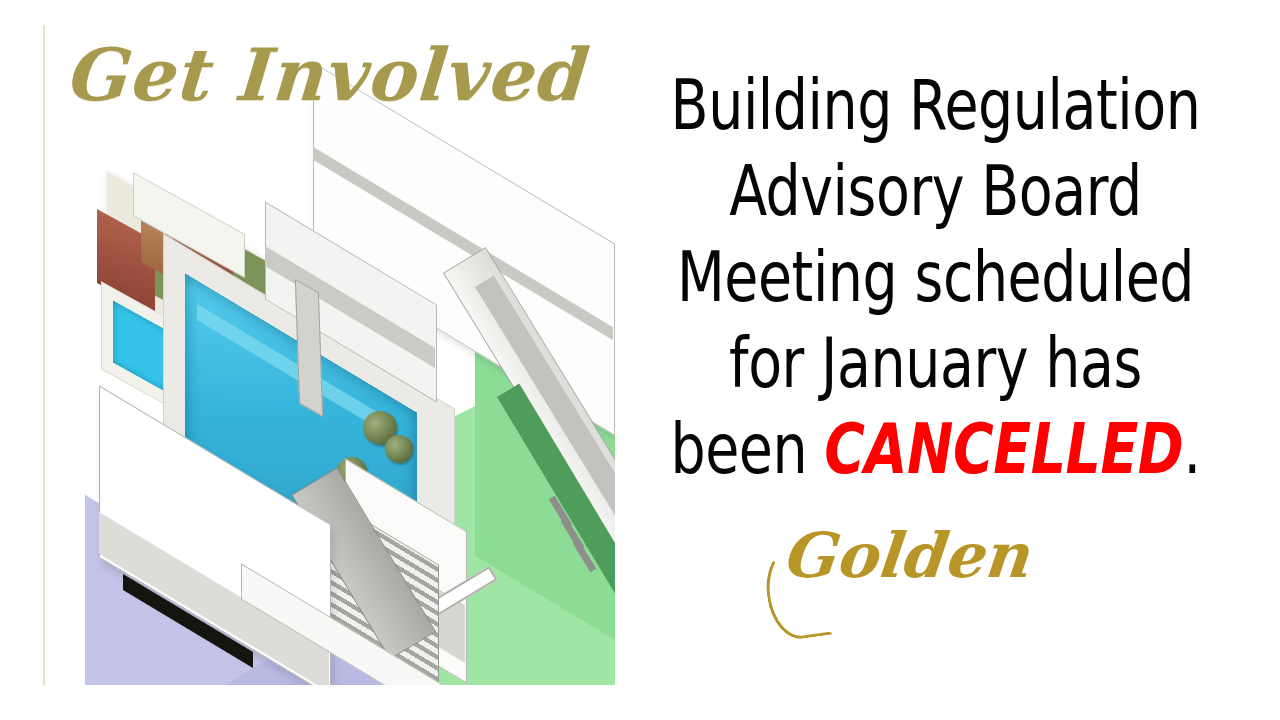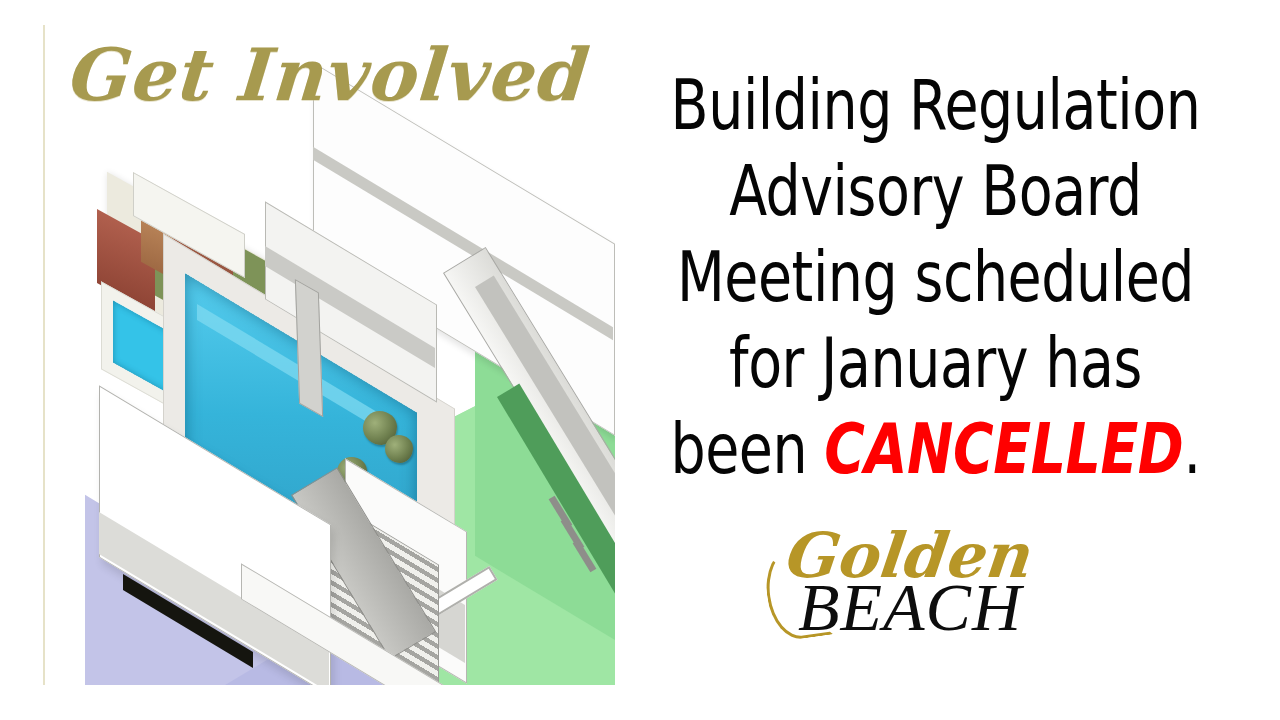--- a/index.html
+++ b/index.html
@@ -425,16 +425,15 @@
     <div>Building Regulation</div>
     <div>Advisory Board</div>
     <div>Meeting scheduled</div>
     <div>for January has</div>
     <div><span>been </span><span class="cancelled">CANCELLED</span><span>.</span></div>
   </div>
 
   <div id="logo">
     <div class="swash"></div>
     <div id="logo-golden">Golden</div>
-    <div id="logo-beach">BEACH</div>
   </div>
 
 </div>
 
 </body></html>

